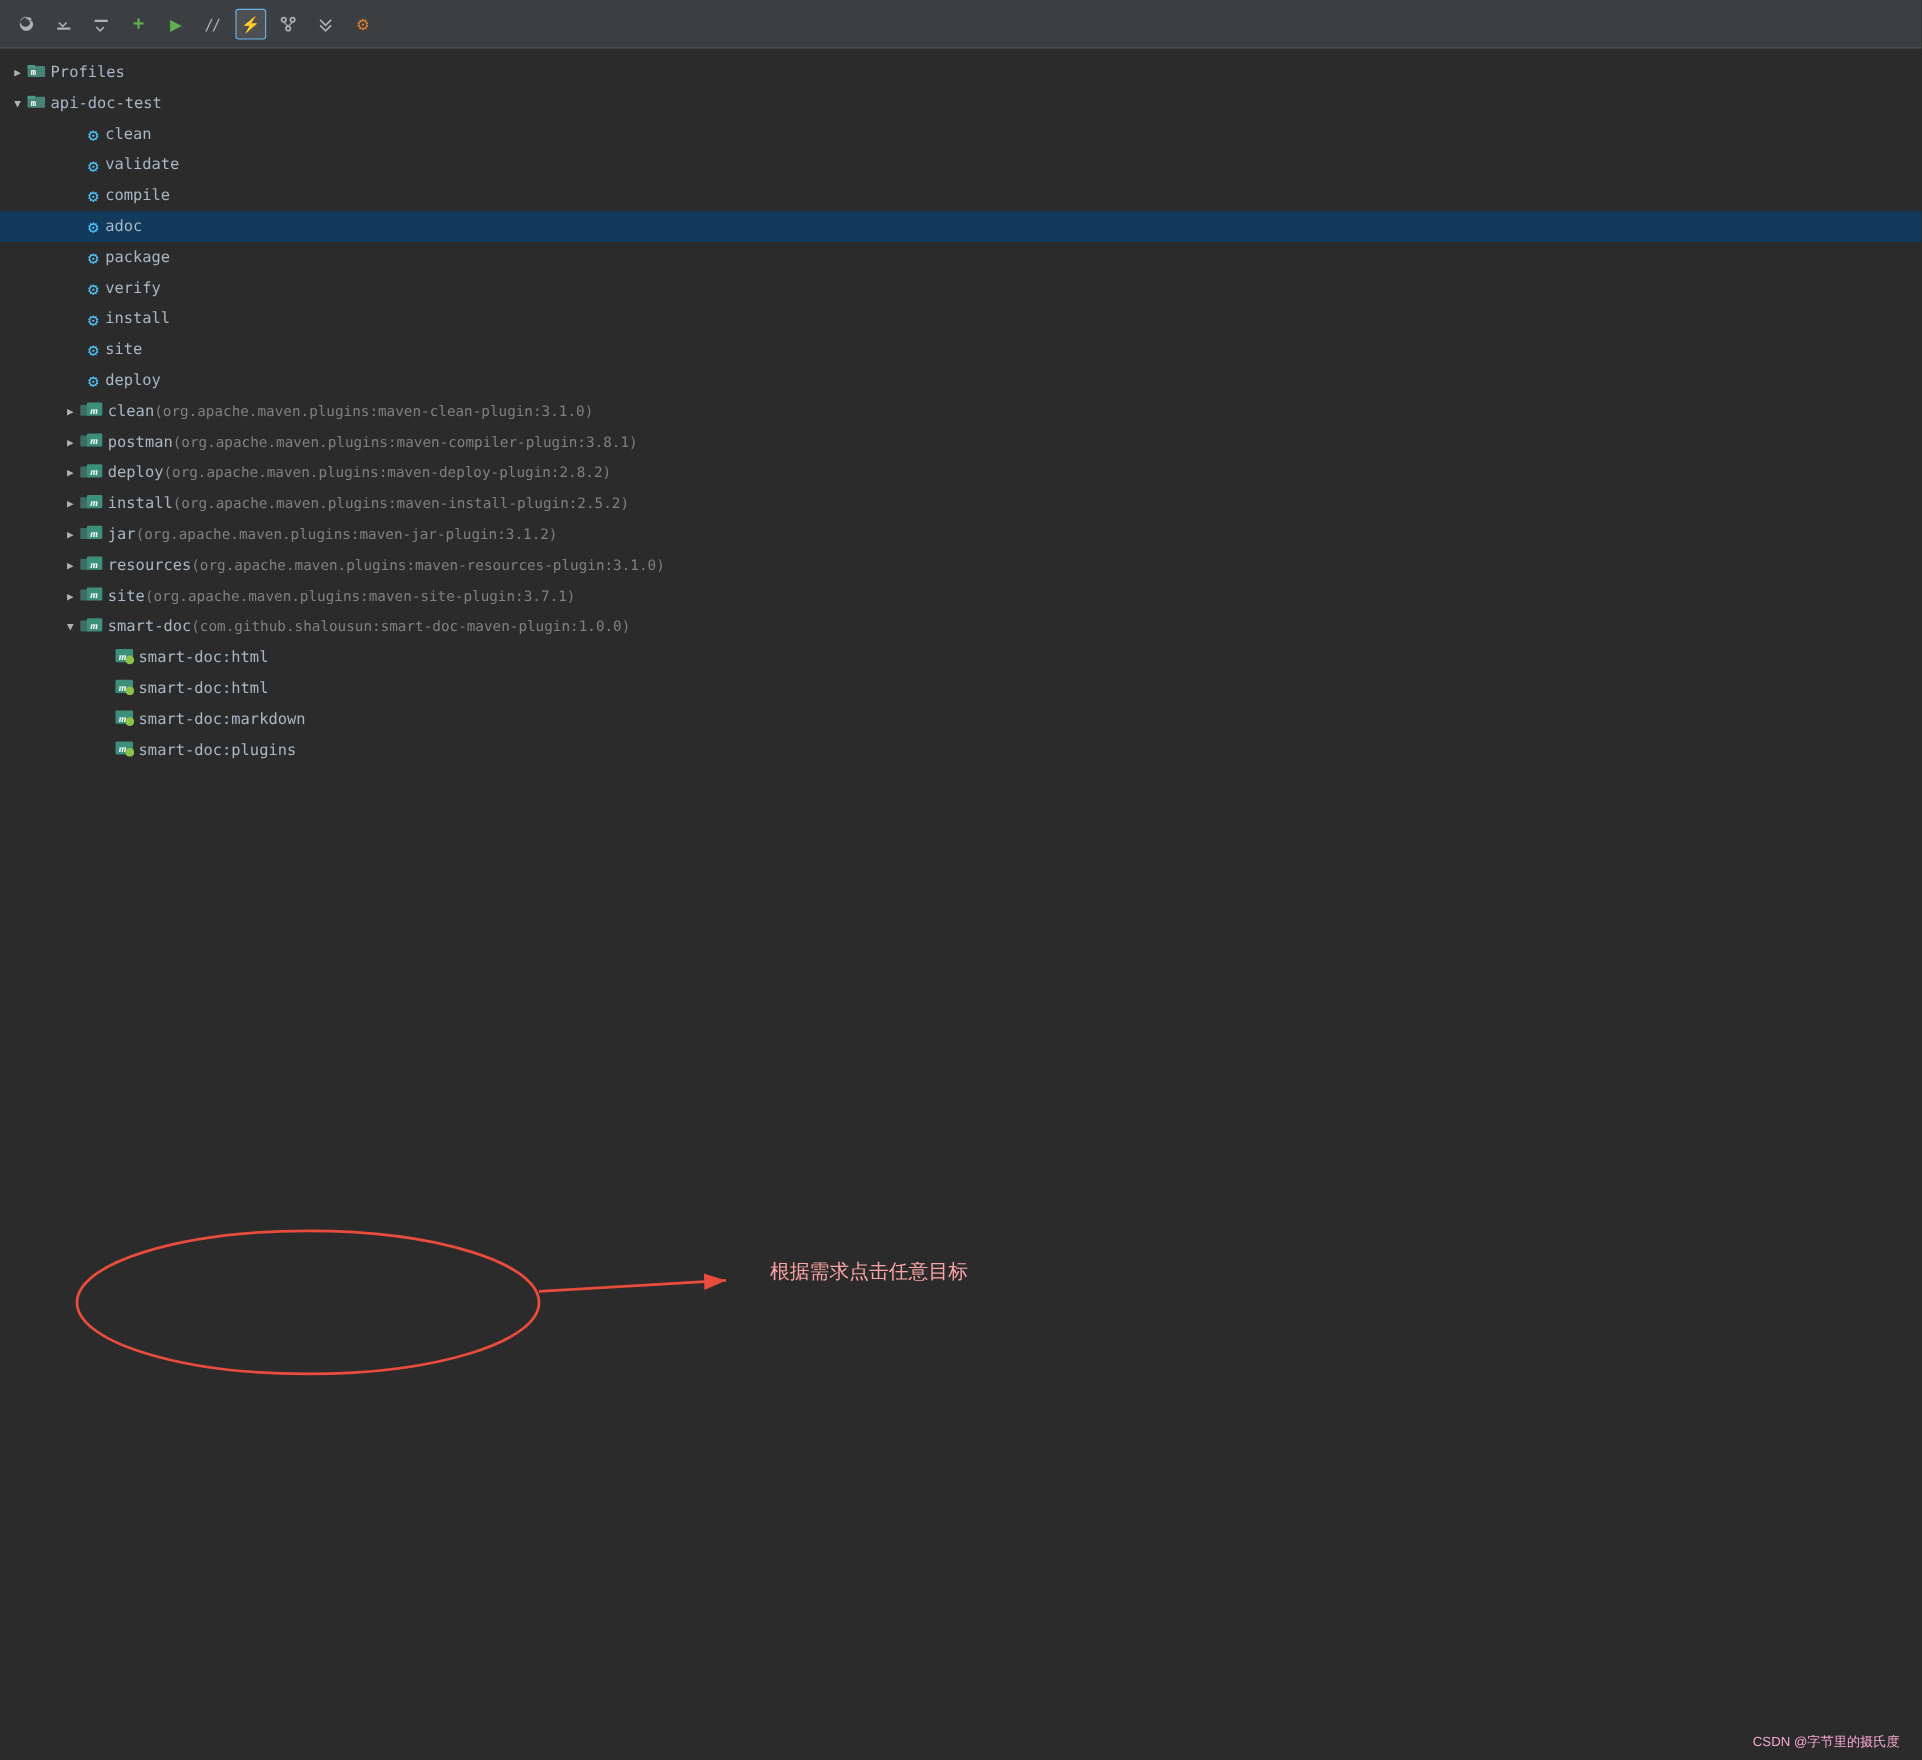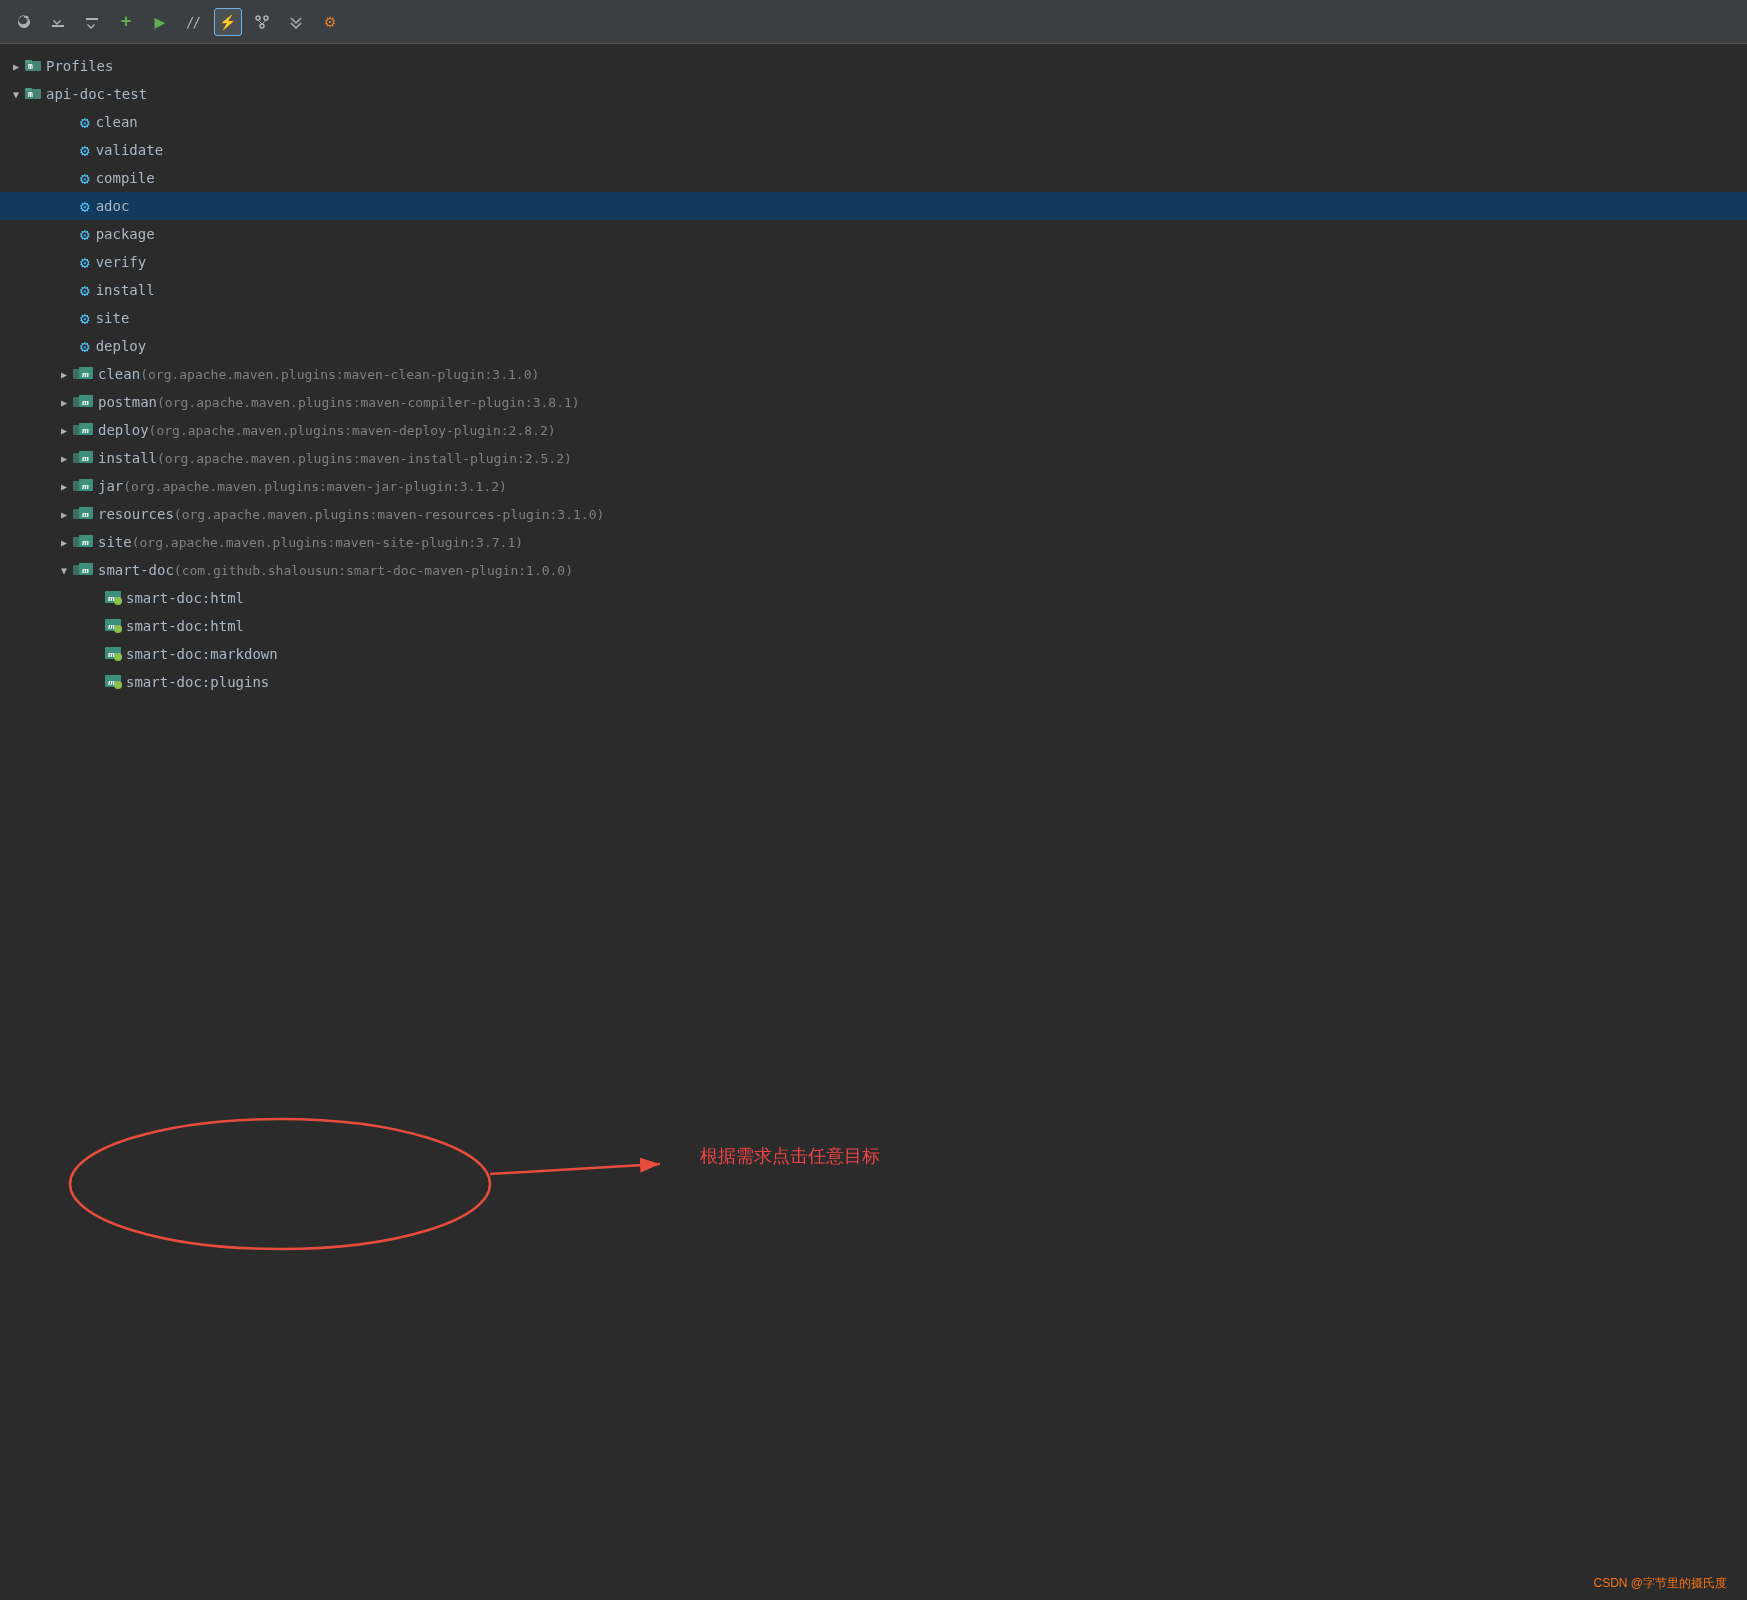--- a/index.html
+++ b/index.html
@@ -74,21 +74,21 @@
     }
     .label-secondary {
       color: #808080;
       font-size: 13px;
     }
 
     .watermark {
       position: absolute;
       bottom: 8px;
       right: 20px;
-      color: #f97316;
+      color: #f9a8d4;
       font-size: 12px;
       font-family: sans-serif;
     }
   </style>
 </head>
 <body>
 
 <div class="toolbar">
   <button class="toolbar-btn" title="Reimport">
     <svg width="16" height="16" viewBox="0 0 16 16" fill="#afb1b3">
@@ -379,17 +379,17 @@
     <ellipse cx="200" cy="90" rx="210" ry="65" fill="none" stroke="#e74c3c" stroke-width="2.5"></ellipse>
 
     <line x1="410" y1="80" x2="580" y2="70" stroke="#e74c3c" stroke-width="2.5" marker-end="url(#arrowhead)"></line>
     <defs>
       <marker id="arrowhead" markerWidth="8" markerHeight="6" refX="8" refY="3" orient="auto">
         <polygon points="0 0, 8 3, 0 6" fill="#e74c3c"></polygon>
       </marker>
     </defs>
   </svg>
 
-  <div style="position:absolute; top:1100px; left:700px; color:#ef4444; font-size:18px; font-family:sans-serif; white-space:nowrap;">根据需求点击任意目标</div>
+  <div style="position:absolute; top:1100px; left:700px; color:#fca5a5; font-size:18px; font-family:sans-serif; white-space:nowrap;">根据需求点击任意目标</div>
 
   <div class="watermark">CSDN @字节里的摄氏度</div>
 
 </div>
 
 </body></html>

